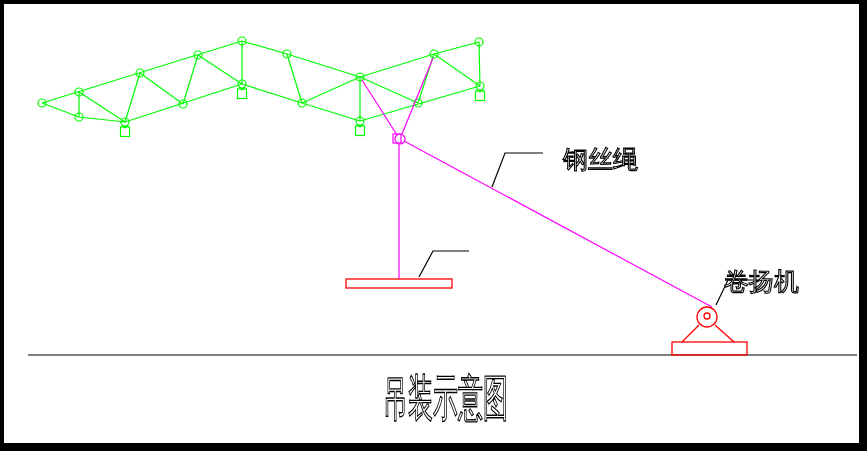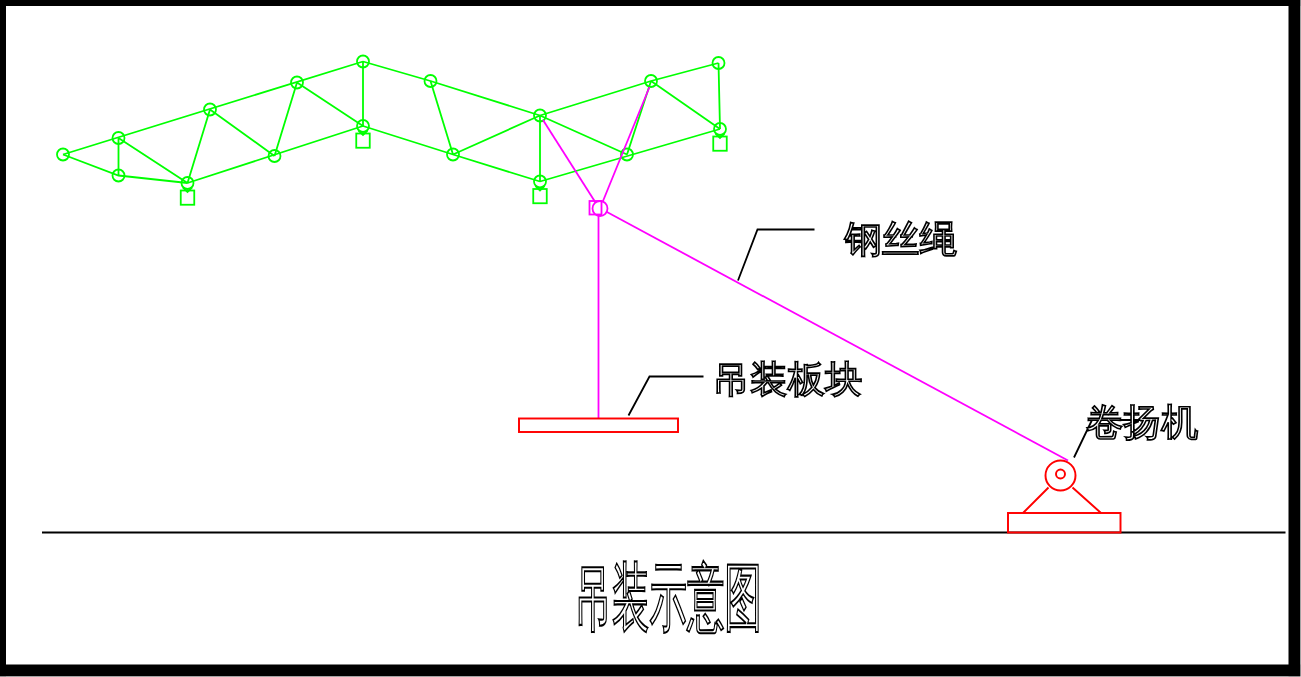--- a/index.html
+++ b/index.html
@@ -117,19 +117,18 @@
 
     <g>
       <path class="k" d="M492,187 L505,153 L543,153"></path>
       <path class="k" d="M419,277 L433,251 L469,251"></path>
       <path class="k" d="M716,305 L728,280 L763,280"></path>
     </g>
   </svg>
 
   <div class="cad-text lbl" style="left:547px;top:147px;margin-left:16px;">钢丝绳</div>
 
-  <div class="cad-text lbl" style="left:475px;top:240px;">吊装板块</div>
 
   <div class="cad-text lbl" style="left:724px;top:269px;">卷扬机</div>
 
   <div class="cad-text ttl" style="left:383px;top:373px;">吊装示意图</div>
 
 </div>
 
 </body></html>

